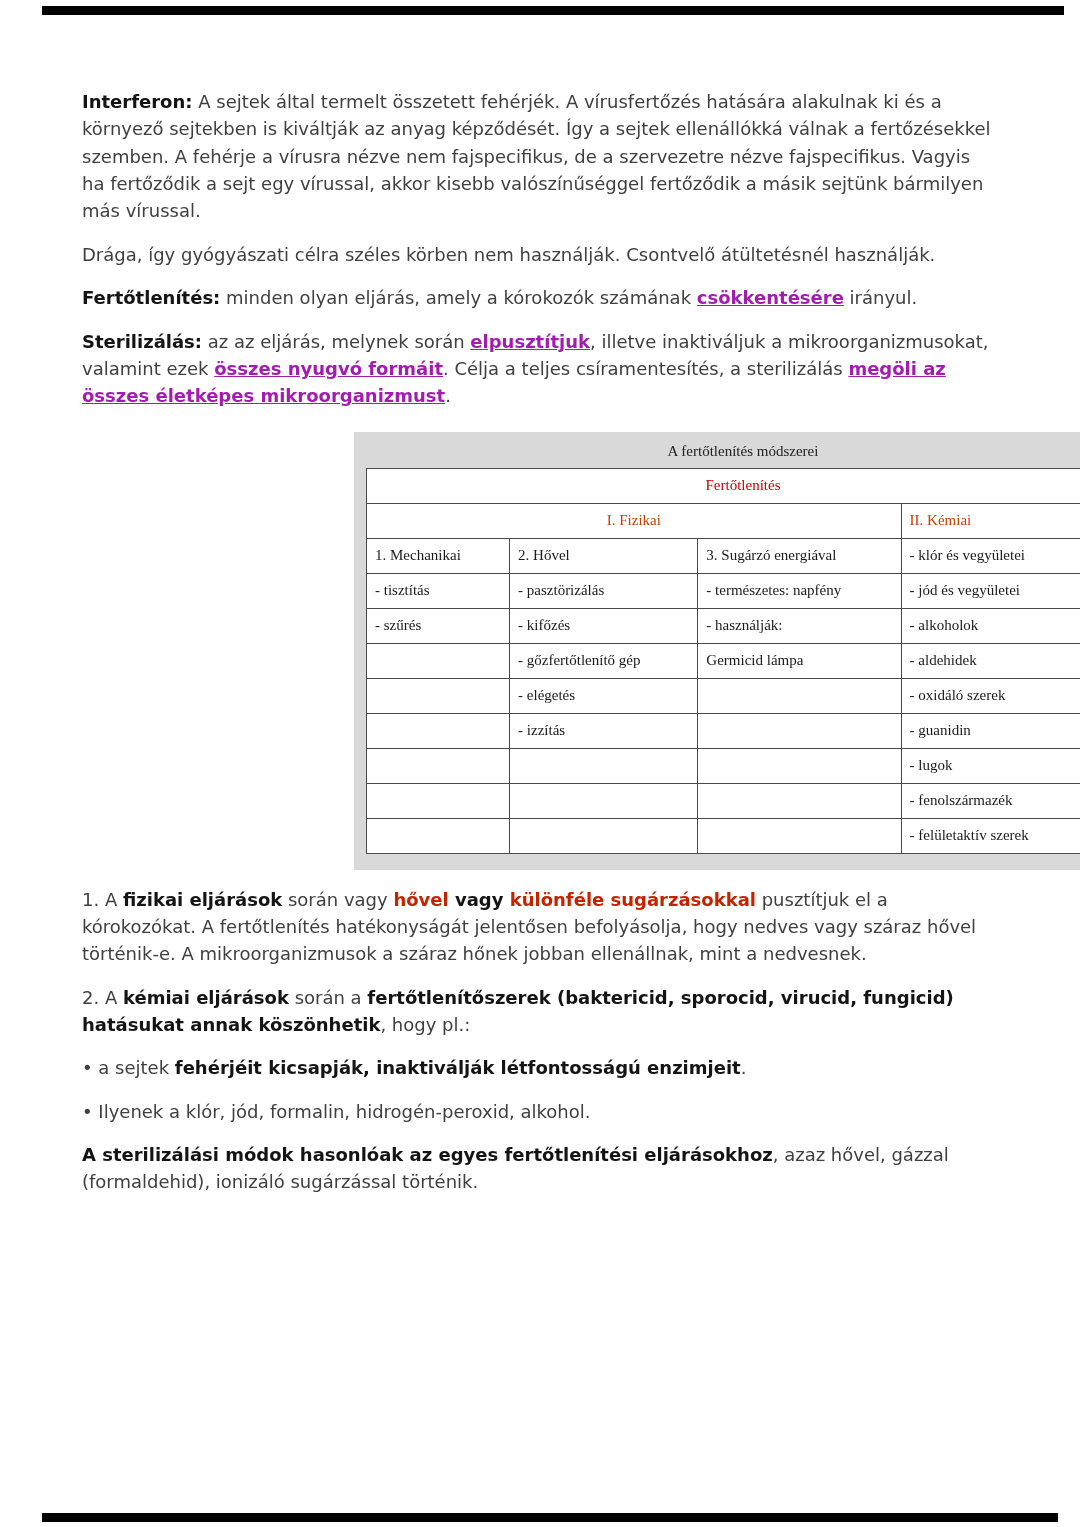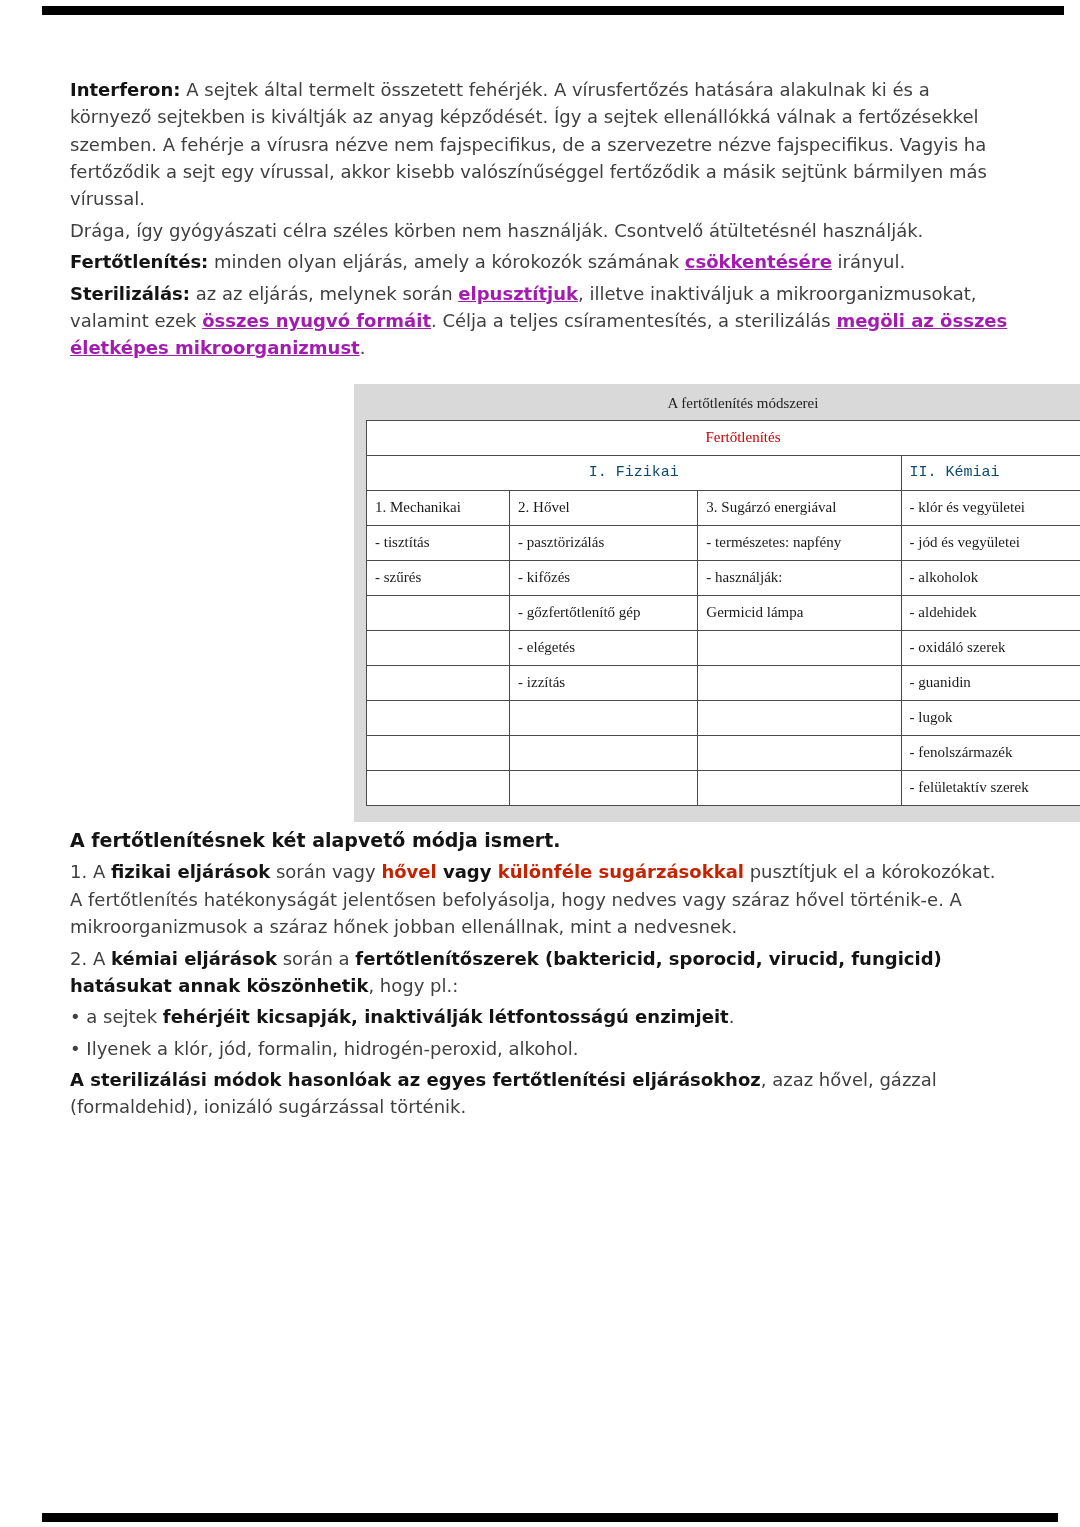--- a/index.html
+++ b/index.html
@@ -15,21 +15,21 @@
 
   .content {
     position:absolute; top:72px; left:66px; right:66px;
     font-size:18px; line-height:1.52; color:#3f3f3f;
   }
 
   .b  { font-weight:bold; color:#141414; }
   .bu { font-weight:bold; color:#a21caf; text-decoration:underline; }
   .rb { font-weight:bold; color:#c42300;text-align:right; }
 
-  p.para { margin:4px; }
+  p.para { margin:16px; }
   .sec-fert  { margin-top:58px; }
   .sec-ster  { margin-top:34px; }
   .section-heading { margin-top:42px; font-weight:bold; color:#141414; font-size:19px; }
   .para-1 { margin-top:36px; }
   .para-2 { margin-top:38px; }
   .bullet { margin:0; }
   .final  { margin-top:38px; }
 
   
   .table-panel {
@@ -50,21 +50,21 @@
     font-size:15px; color:#1a1a1a;
   }
   table.dtable td {
     border:1px solid #4a4a4a;
     padding:8px 8px;
     vertical-align:top;
     line-height:1.15;
     height:35px;
   }
   td.t-title { text-align:center; color:#cc0000; height:30px; padding:5px; }
-  td.t-group { color:#0c4a6e; height:30px; padding:5px 8px;font-family:Liberation Mono, monospace; }
+  td.t-group { color:#c2410c; height:30px; padding:5px 8px; }
   td.t-group.center { text-align:center; }
   col.c1 { width:19%; } col.c2 { width:25%; } col.c3 { width:27%; } col.c4 { width:29%; }
 </style>
 </head>
 <body>
 
 <div class="page">
   <div class="page-edge top"></div>
   <div class="page-edge bottom"></div>
 
@@ -145,21 +145,20 @@
           <tr>
             <td></td>
             <td></td>
             <td></td>
             <td>- felületaktív szerek</td>
           </tr>
         </tbody>
       </table>
     </div>
 
-    <p class="para section-heading">A fertőtlenítésnek két alapvető módja ismert.</p>
 
     <p class="para para-1"><span>1. A </span><span class="b">fizikai eljárások</span><span> során vagy </span><span class="rb">hővel</span><span class="b"> vagy </span><span class="rb">különféle sugárzásokkal</span><span> pusztítjuk el a kórokozókat. A fertőtlenítés hatékonyságát jelentősen befolyásolja, hogy nedves vagy száraz hővel történik-e. A mikroorganizmusok a száraz hőnek jobban ellenállnak, mint a nedvesnek.</span></p>
 
     <p class="para para-2"><span>2. A </span><span class="b">kémiai eljárások</span><span> során a </span><span class="b">fertőtlenítőszerek (baktericid, sporocid, virucid, fungicid)</span><span> </span><span class="b">hatásukat annak köszönhetik</span><span>, hogy pl.:</span></p>
 
     <p class="para bullet"><span>• a sejtek </span><span class="b">fehérjéit kicsapják, inaktiválják létfontosságú enzimjeit</span><span>.</span></p>
     <p class="para bullet"><span>• Ilyenek a klór, jód, formalin, hidrogén-peroxid, alkohol.</span></p>
 
     <p class="para final"><span class="b">A sterilizálási módok hasonlóak az egyes fertőtlenítési eljárásokhoz</span><span>, azaz hővel, gázzal (formaldehid), ionizáló sugárzással történik.</span></p>
 

